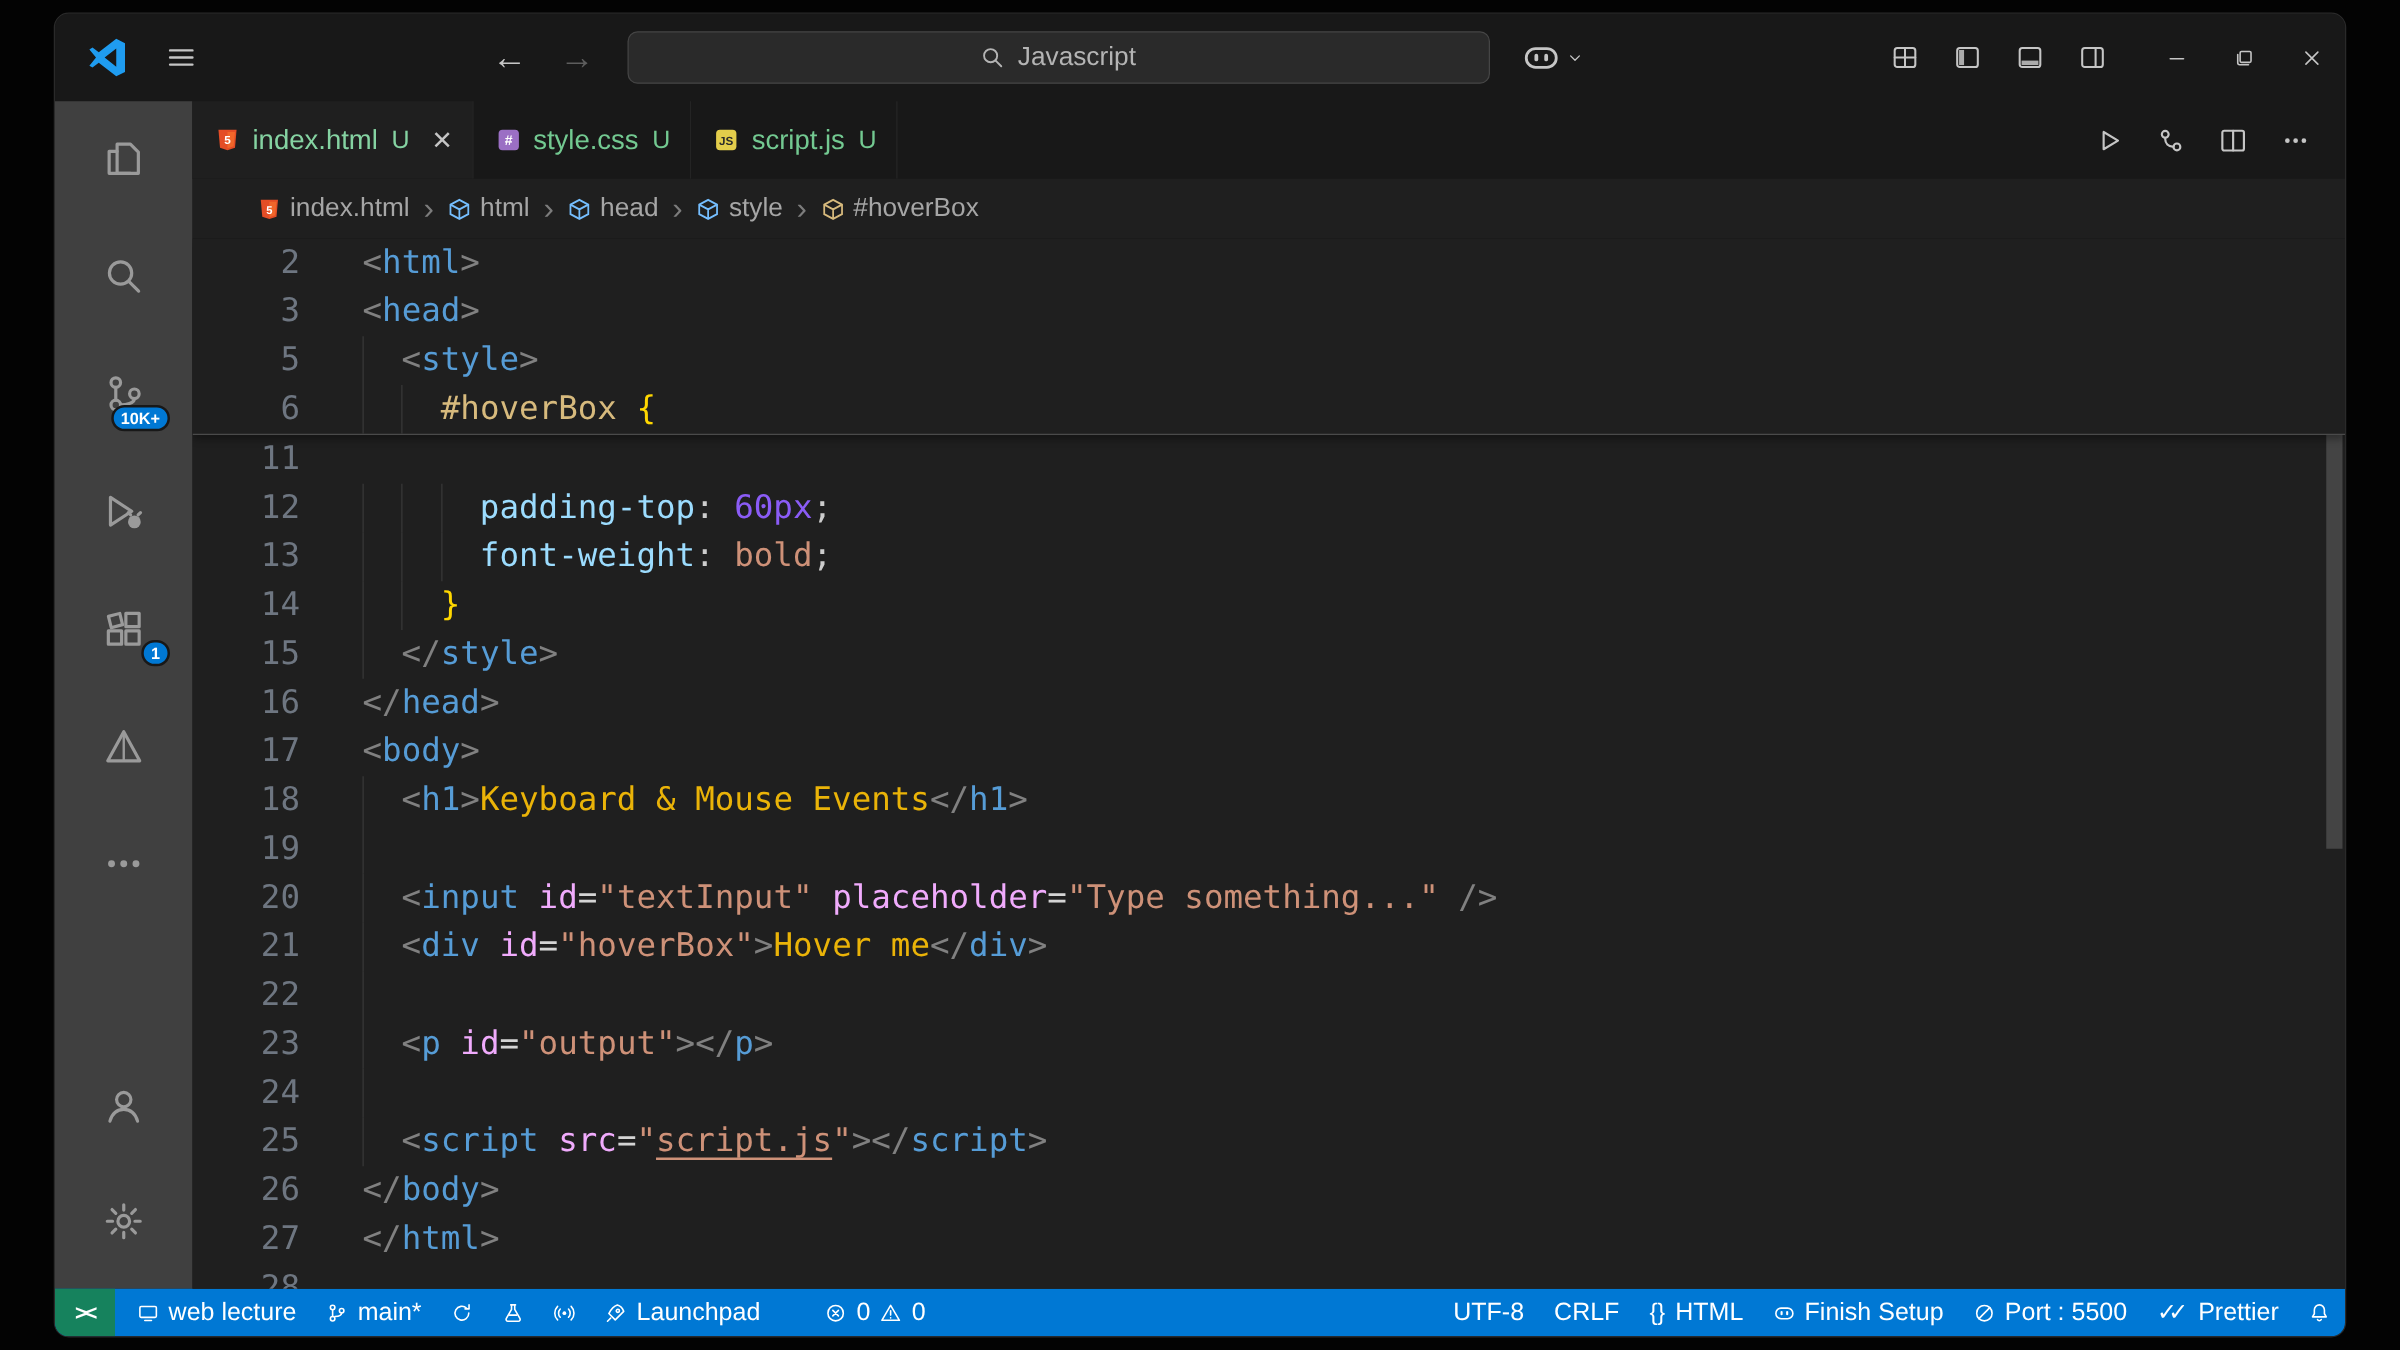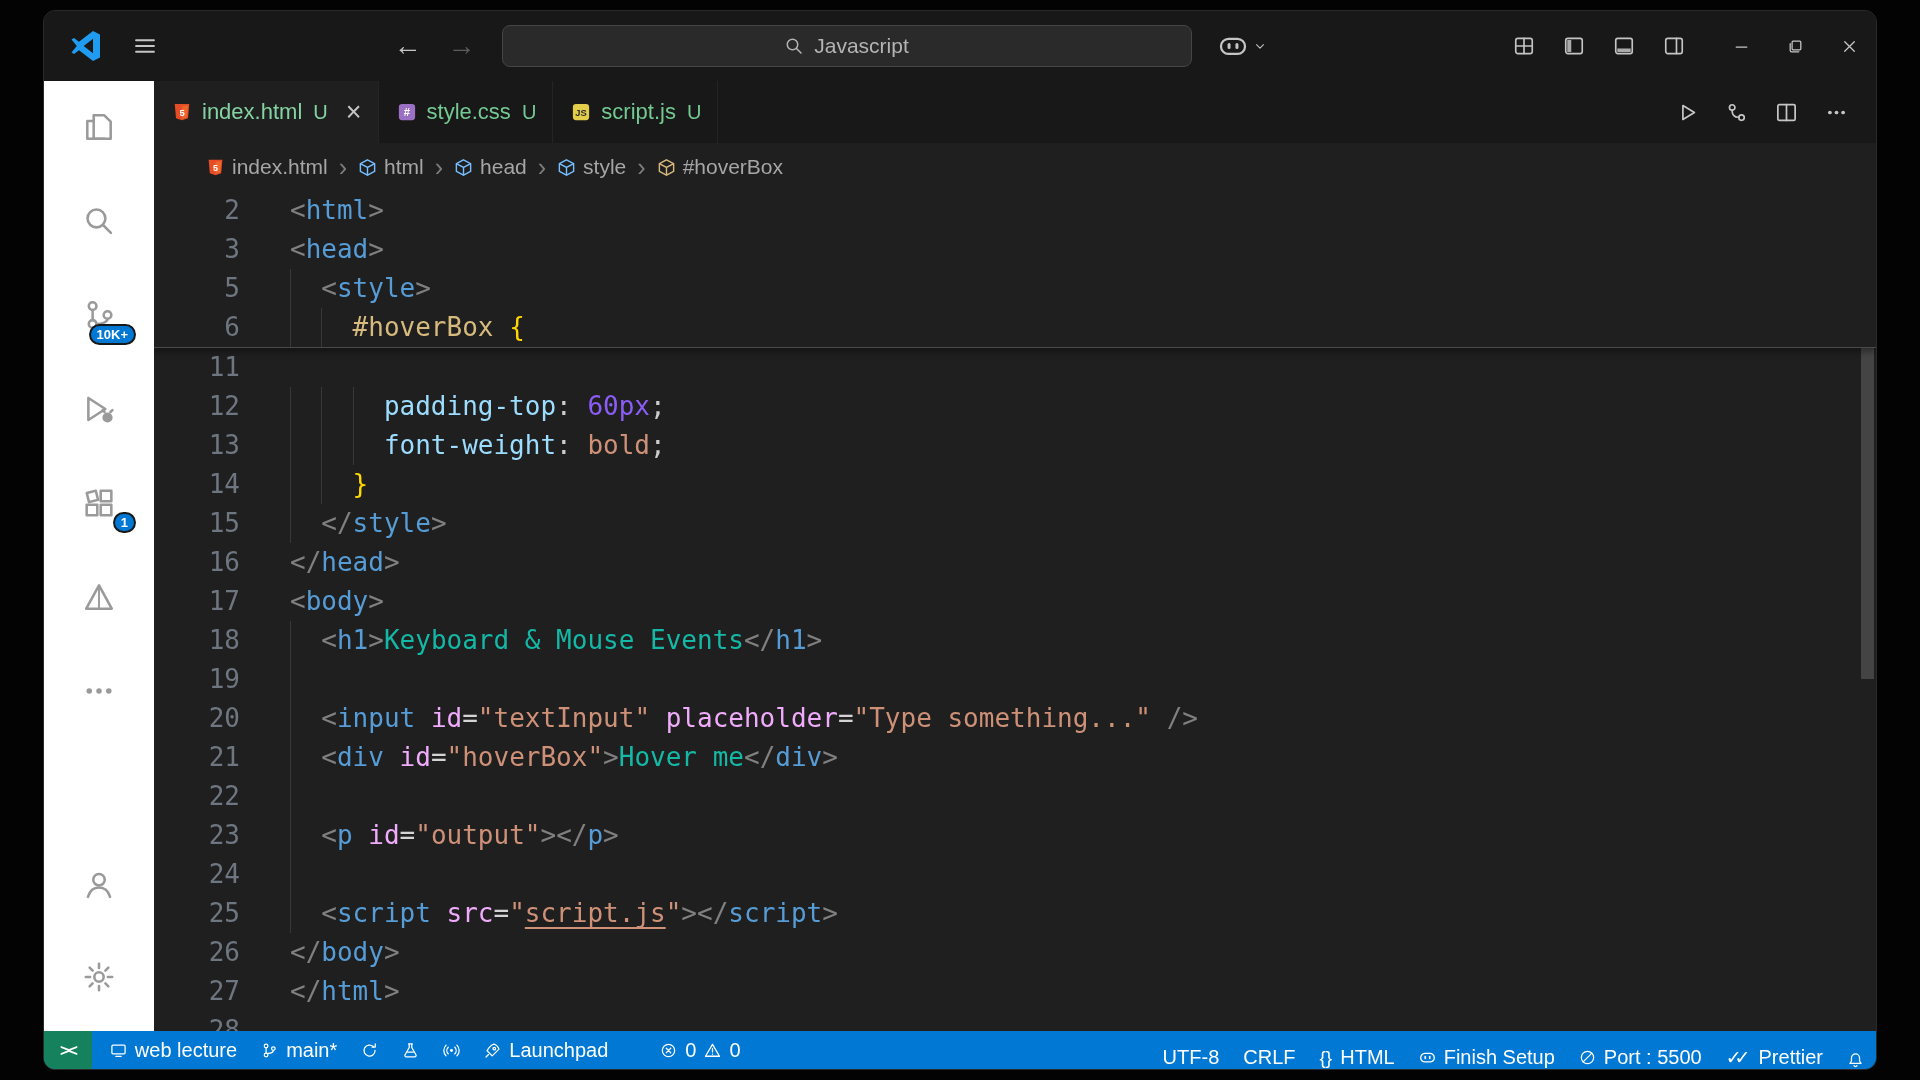--- a/index.html
+++ b/index.html
@@ -18,21 +18,21 @@
   .command-center{width:690px;height:42px;background:#2a2a2a;border:1px solid #454545;border-radius:8px;
                   display:flex;align-items:center;justify-content:center;gap:10px;color:#b4b4b4;font-size:21px}
   .copilot-chip{display:flex;align-items:center;gap:5px;color:#c5c5c5}
   .tb-right{display:flex;align-items:stretch;flex:none;height:100%}
   .tb-icons{display:flex;align-items:center;gap:6px;margin-right:18px}
   .tb-icon{width:44px;height:44px;display:flex;align-items:center;justify-content:center;color:#c5c5c5}
   .win-ctl{width:54px;height:100%;display:flex;align-items:center;justify-content:center;color:#c5c5c5}
 
   
   .mainrow{flex:1;display:flex;min-height:0}
-  .activitybar{width:110px;background:#ffffff;display:flex;flex-direction:column;align-items:center;
+  .activitybar{width:110px;background:#404040;display:flex;flex-direction:column;align-items:center;
                padding:16px 0 24px;flex:none}
   .ab-item{position:relative;width:62px;height:60px;display:flex;align-items:center;justify-content:center;
            color:#9a9a9a;margin-bottom:34px}
   .ab-bottom{margin-top:auto;display:flex;flex-direction:column;gap:32px}
   .ab-bottom .ab-item{margin-bottom:0}
   .ab-badge{position:absolute;right:-6px;bottom:0;background:#0078d4;color:#fff;font-size:13px;font-weight:bold;
             border-radius:11px;padding:1px 6px;border:2px solid #181818;line-height:15px}
   .maincol{flex:1;display:flex;flex-direction:column;min-width:0}
 
   
@@ -56,27 +56,27 @@
           font-family:"DejaVu Sans Mono",monospace;font-size:26px;line-height:39px;color:#d4d4d4}
   .sticky{position:relative;z-index:2;background:#1f1f1f;border-bottom:1px solid #4a4a4a;
           box-shadow:0 4px 6px rgba(0,0,0,.35)}
   .cline{display:flex;height:39px;white-space:pre}
   .lnum{width:86px;text-align:right;color:#6e7681;flex:none}
   .lcode{padding-left:50px}
   .ind{display:inline-block;width:2ch;height:39px;border-left:1px solid #383838;vertical-align:top}
   .c-pu{color:#808080}.c-tag{color:#569cd6}.c-attr{color:#f0abfc}.c-eq{color:#d4d4d4}
   .c-str{color:#ce9178}.c-strlink{color:#ce9178;text-decoration:underline;text-underline-offset:5px}
   .c-prop{color:#9cdcfe}.c-val{color:#ce9178}.c-num{color:#8b5cf6}
-  .c-br{color:#ffd700}.c-sel{color:#d7ba7d}.c-pl{color:#cccccc}.c-txt{color:#14b8a6}
+  .c-br{color:#ffd700}.c-sel{color:#d7ba7d}.c-pl{color:#cccccc}.c-txt{color:#eab308}
   .scroll-thumb{position:absolute;right:2px;top:96px;width:13px;height:392px;background:rgba(130,130,130,.38)}
 
   
   .statusbar{height:38px;flex:none;background:#0078d4;display:flex;align-items:stretch;color:#fff;font-size:20px}
   .sb-left{display:flex;align-items:stretch;flex:1;min-width:0}
-  .sb-right{display:flex;align-items:flex-end}
+  .sb-right{display:flex;align-items:center}
   .sb-item{display:flex;align-items:center;gap:8px;padding:0 12px;white-space:nowrap}
   .sb-item.remote{background:#16825d;padding:0 16px;margin-right:6px}
   .sb-item.gap{margin-left:28px}
   .ic{display:inline-flex;align-items:center;justify-content:center;line-height:1}
   .ic-txt{font-weight:bold}
   .ic-remote{font-size:17px;letter-spacing:-2px;font-weight:bold}
   .ic-braces{font-size:19px;font-weight:normal}
   .ic-dcheck{font-size:19px;letter-spacing:-7px;padding-right:7px;font-weight:normal}
 </style>
 </head>

